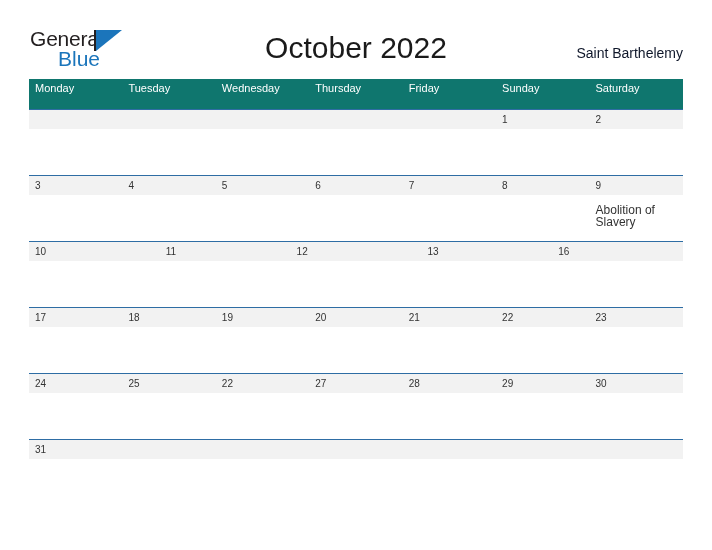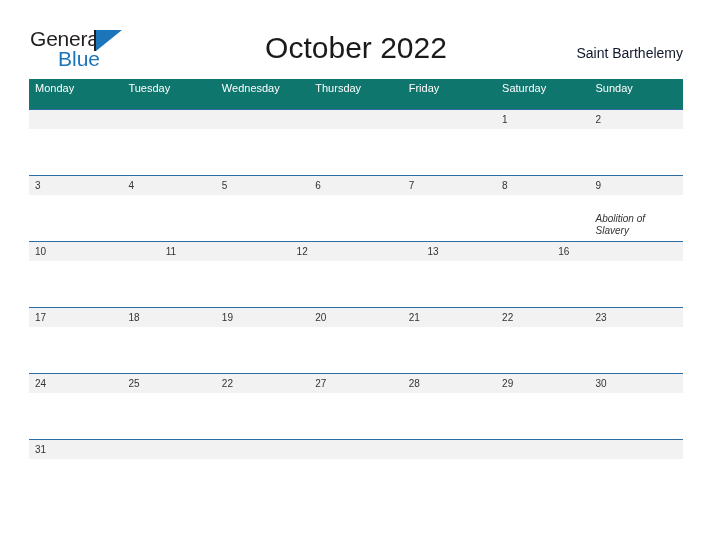--- a/index.html
+++ b/index.html
@@ -134,27 +134,26 @@
     font-size: 10px;
     line-height: 19px;
     color: #333333;
     display: block;
     height: 19px;
   }
   .day-num:empty {
     display: block;
   }
   .event {
-    font-size: 10px;
+    font-size: 12px;
     line-height: 12px;
     color: #333333;
     display: block;
-    margin-top: 18px;
+    margin-top: 9px;
     padding-right: 4px;
-    font-style: italic;
   }
 </style>
 </head>
 <body>
 
 <div class="page">
 
   <div class="header">
 
     <div class="logo">
@@ -171,22 +170,22 @@
   </div>
 
   <div class="calendar">
 
     <div class="dow-row">
       <div class="dow">Monday</div>
       <div class="dow">Tuesday</div>
       <div class="dow">Wednesday</div>
       <div class="dow">Thursday</div>
       <div class="dow">Friday</div>
+      <div class="dow">Sunday</div>
       <div class="dow">Saturday</div>
-      <div class="dow">Sunday</div>
     </div>
 
     <div class="week">
       <div class="week-strip"></div>
       <div class="day">
           <span class="day-num"></span>
           <span class="event"></span>
         </div>
       <div class="day">
           <span class="day-num"></span>

